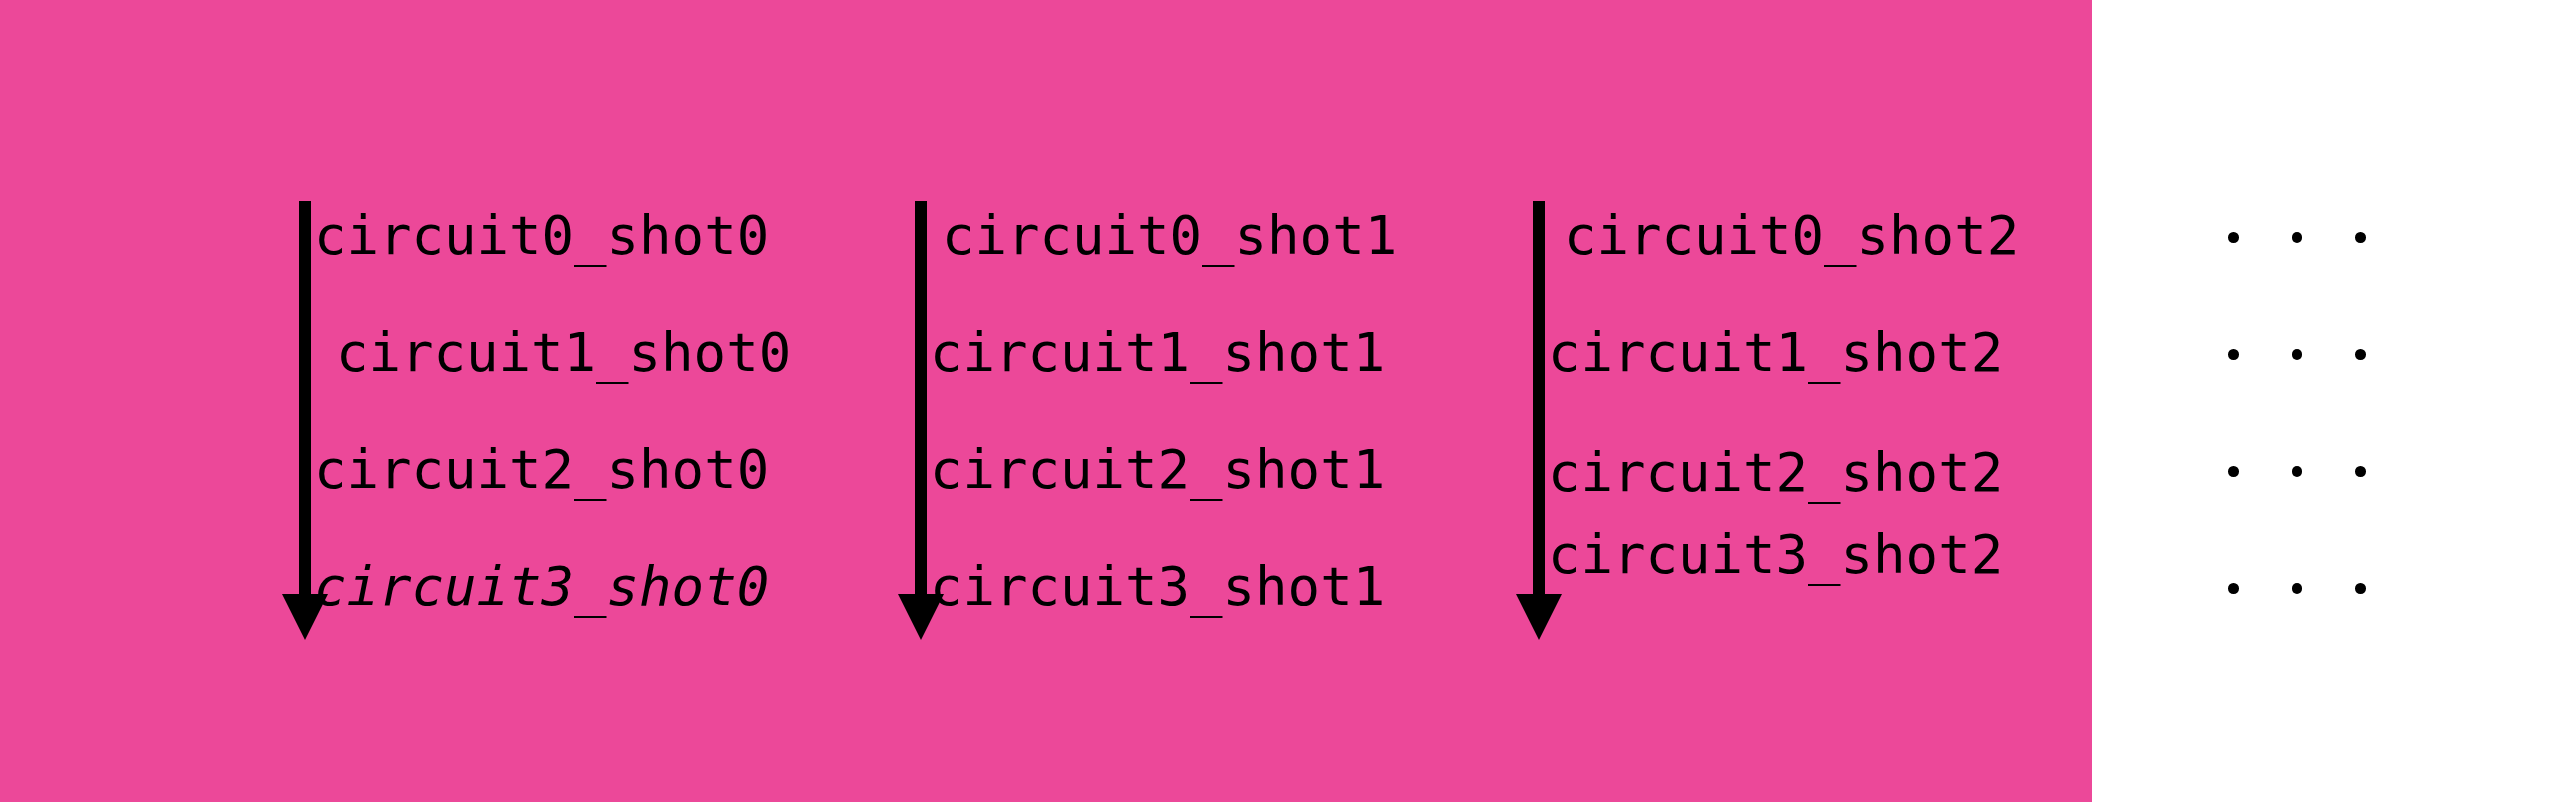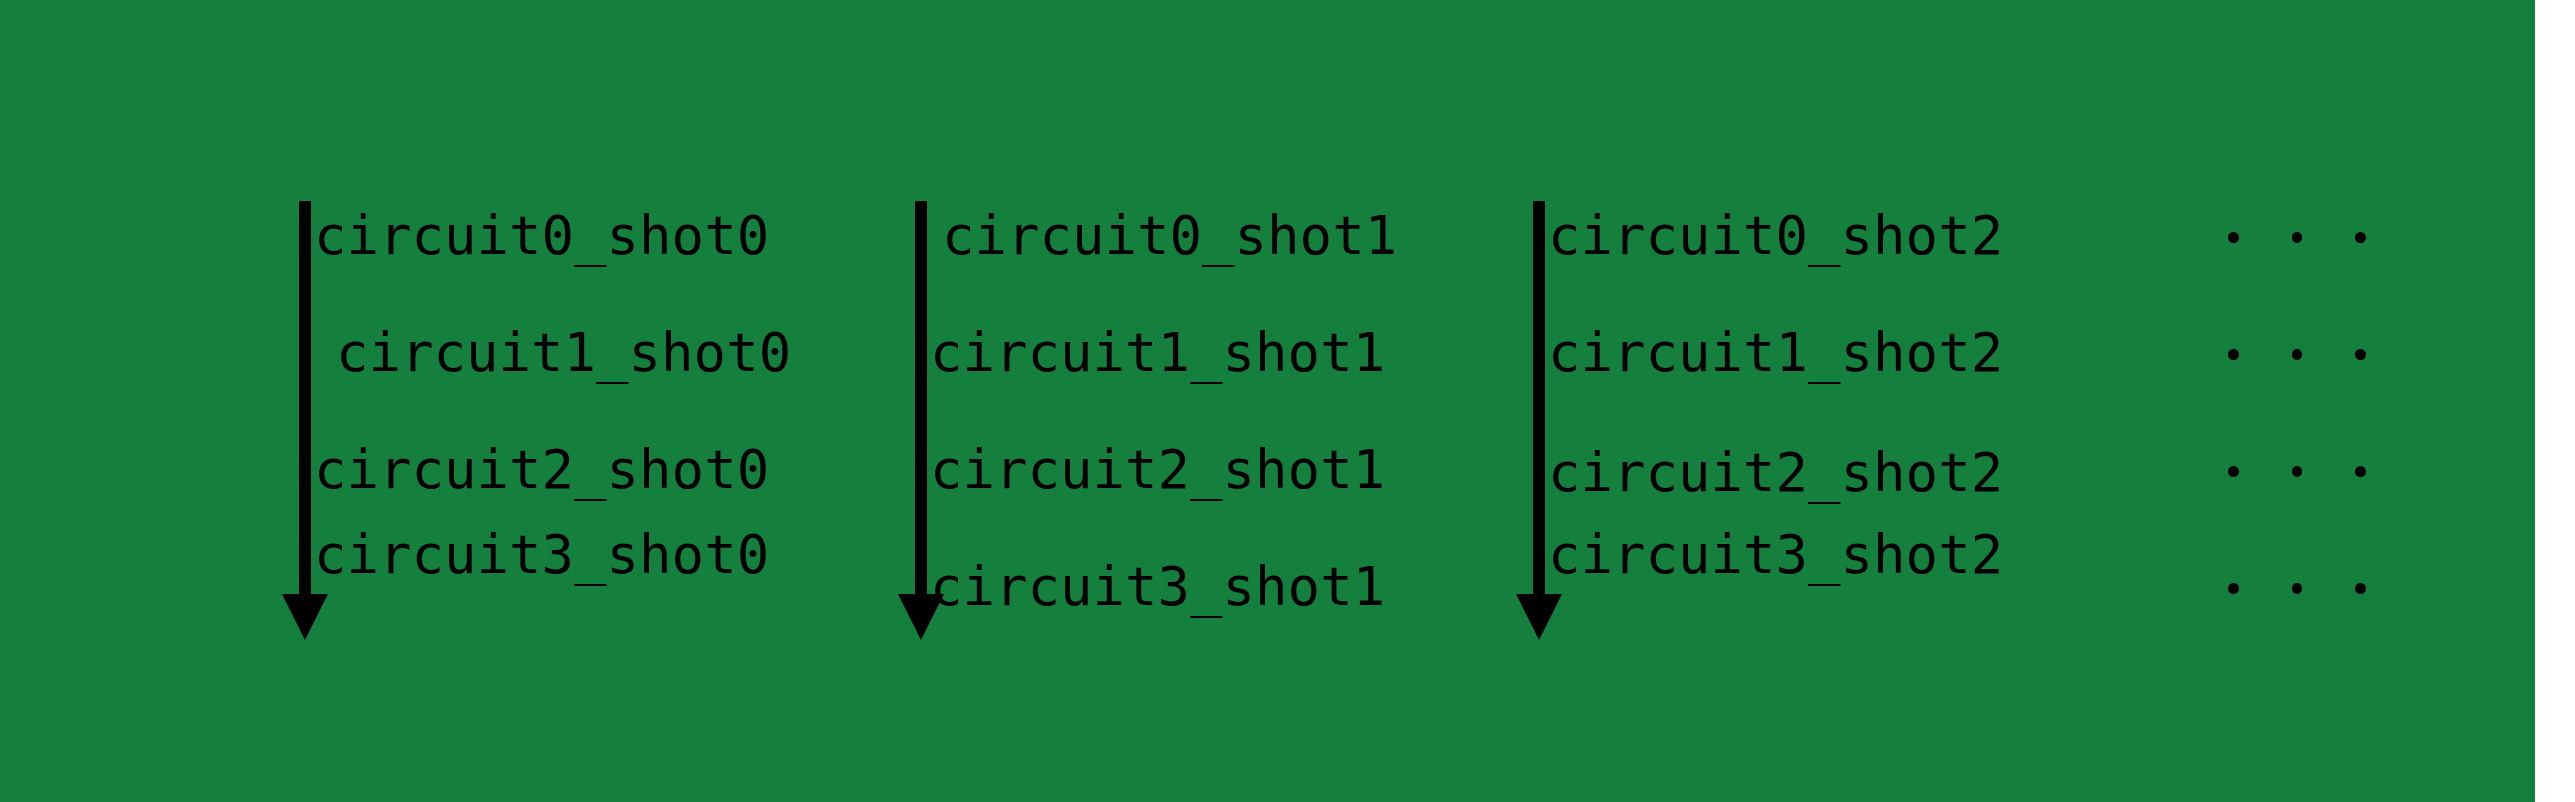--- a/index.html
+++ b/index.html
@@ -10,23 +10,23 @@
   body {
     width: 2576px;
     height: 803px;
     font-family: "DejaVu Sans Mono", "Liberation Mono", monospace;
     color: #000000;
     overflow: hidden;
   }
 
   #canvas {
     position: relative;
-    width: 2535px;
+    width: 2092px;
     height: 803px;
-    background: #15803d;
+    background: #ec4899;
   }
 
   
   .shot-group {
     position: absolute;
     top: 0;
     left: 0;
     height: 803px;
   }
 
@@ -103,21 +103,21 @@
 
   <div class="shot-group" style="left:282px;">
     <div class="down-arrow">
       <div class="shaft"></div>
       <div class="head"></div>
     </div>
     <div class="label-column">
       <div class="shot-label" style="top:209px;">circuit0_shot0</div>
       <div class="shot-label" style="top:326px;margin-left:22px;">circuit1_shot0</div>
       <div class="shot-label" style="top:443px;">circuit2_shot0</div>
-      <div class="shot-label" style="top:528px;">circuit3_shot0</div>
+      <div class="shot-label" style="top:560px;font-style:italic;">circuit3_shot0</div>
     </div>
   </div>
 
   <div class="shot-group" style="left:898px;">
     <div class="down-arrow">
       <div class="shaft"></div>
       <div class="head"></div>
     </div>
     <div class="label-column">
       <div class="shot-label" style="top:209px;margin-left:12px;">circuit0_shot1</div>
@@ -126,21 +126,21 @@
       <div class="shot-label" style="top:560px;text-align:center;">circuit3_shot1</div>
     </div>
   </div>
 
   <div class="shot-group" style="left:1516px;">
     <div class="down-arrow">
       <div class="shaft"></div>
       <div class="head"></div>
     </div>
     <div class="label-column">
-      <div class="shot-label" style="top:209px;">circuit0_shot2</div>
+      <div class="shot-label" style="top:209px;margin-left:16px;">circuit0_shot2</div>
       <div class="shot-label" style="top:326px;">circuit1_shot2</div>
       <div class="shot-label" style="top:446px;">circuit2_shot2</div>
       <div class="shot-label" style="top:528px;">circuit3_shot2</div>
     </div>
   </div>
 
   <div class="ellipsis-column">
     <div class="ellipsis-row" style="top:232px;">
       <span class="ellipsis-dot"></span>
       <span class="ellipsis-dot"></span>

